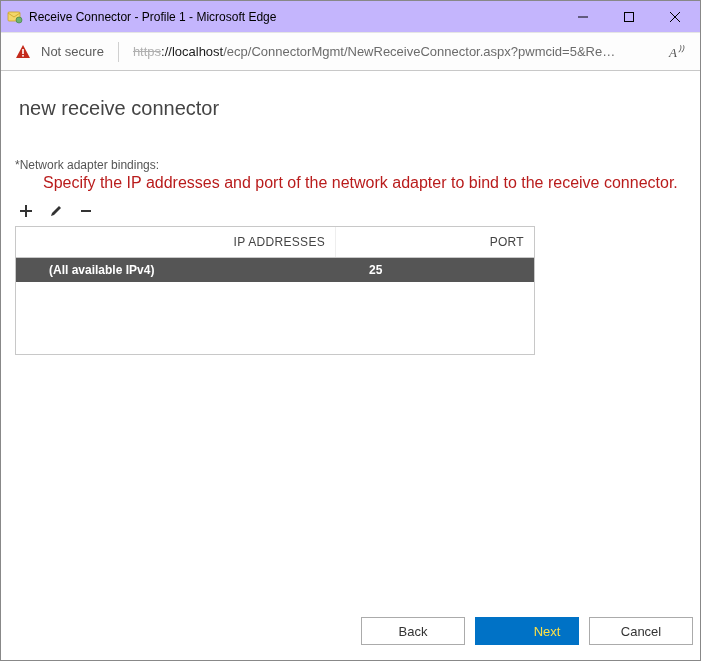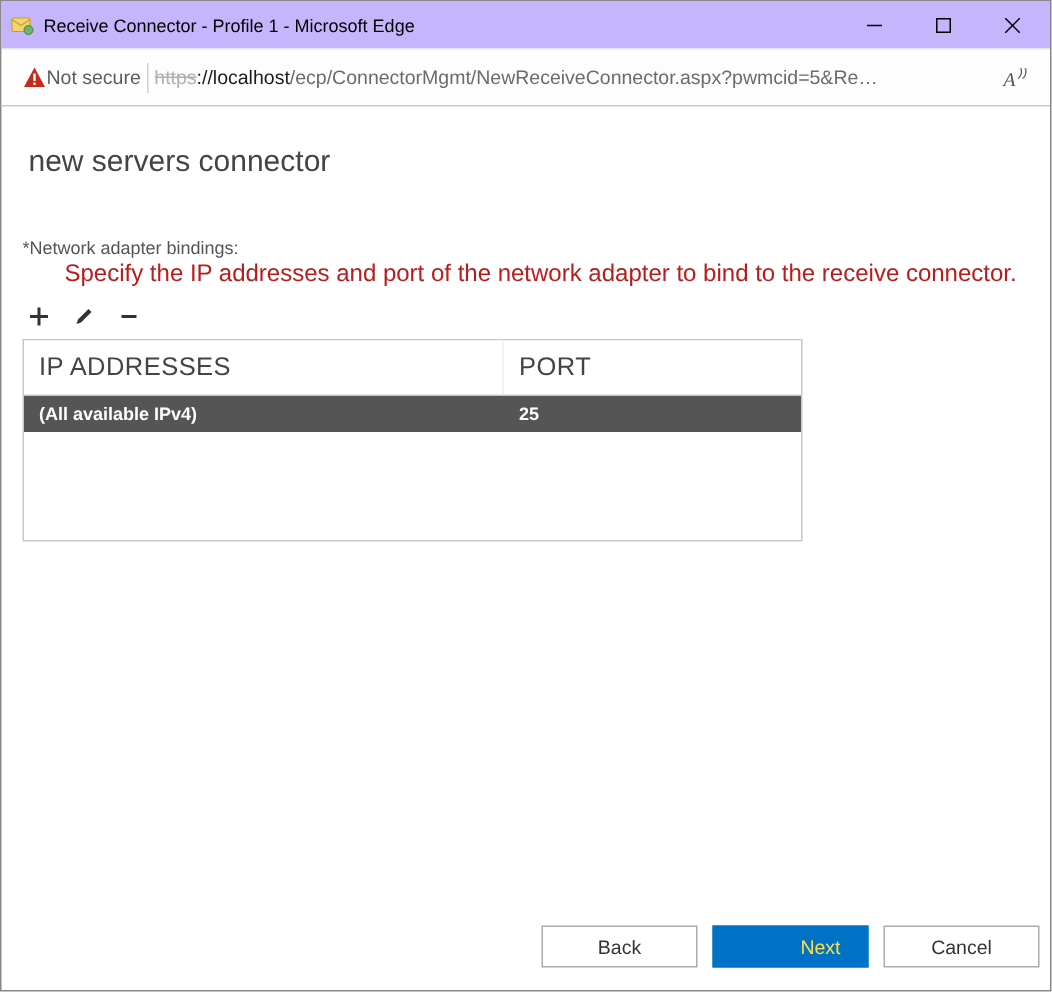--- a/index.html
+++ b/index.html
@@ -45,21 +45,21 @@
   .winbtn svg { stroke: #000; }
 
   
   .addressbar {
     display: flex;
     align-items: center;
     height: 38px;
     padding: 0 10px 0 14px;
     border-bottom: 1px solid #c8c8c8;
     background: #fdfdfd;
-    gap: 0;
+    gap: 10px;
   }
   .sec-icon { width: 16px; height: 16px; display: inline-flex; }
   .sec-text { font-size: 13px; color: #5c5c5c; }
   .vdiv { width: 1px; height: 20px; background: #d0d0d0; margin: 0 4px; }
   .url {
     flex: 1;
     font-size: 13px;
     color: #6b6b6b;
     white-space: nowrap;
     overflow: hidden;
@@ -125,32 +125,34 @@
     border: 1px solid #c8c8c8;
     width: 520px;
   }
   .grid-header {
     display: flex;
     background: #fff;
     border-bottom: 1px solid #c8c8c8;
   }
   .grid-header .col {
     padding: 8px 10px;
-    font-size: 17px;
+    font-size: 12px;
     color: #444;
     letter-spacing: 0.3px;
+    text-align: right;
   }
   .col-ip { flex: 0 0 320px; border-right: 1px solid #eee; }
   .col-port { flex: 1; }
 
   .grid-body { min-height: 96px; background: #fff; }
   .grid-row {
     display: flex;
     font-size: 12px;
     cursor: pointer;
+    padding-left: 23px;
   }
   .grid-row.selected {
     background: #555555;
     color: #fff;
     font-weight: 600;
   }
   .grid-row .cell { padding: 5px 10px; }
   .cell-ip { flex: 0 0 320px; }
   .cell-port { flex: 1; }
 
@@ -222,21 +224,21 @@
   <span class="vdiv"></span>
   <span class="url">
     <span class="proto">https</span><span class="host">://localhost</span><span>/ecp/ConnectorMgmt/NewReceiveConnector.aspx?pwmcid=5&amp;Re…</span>
   </span>
   <div class="read-aloud">
     <span>A⁾⁾</span>
   </div>
 </div>
 
 <div class="content">
-  <h1 class="page-title">new servers connector</h1>
+  <h1 class="page-title">new receive connector</h1>
 
 
   <div class="label-heading">*Network adapter bindings:</div>
   <div class="label-sub">Specify the IP addresses and port of the network adapter to bind to the receive connector.</div>
 
   <div class="toolbar">
     <div class="tbtn">
       <svg width="14" height="14" viewBox="0 0 14 14">
           <line x1="7" y1="1" x2="7" y2="13" stroke="#333" stroke-width="2"></line>
           <line x1="1" y1="7" x2="13" y2="7" stroke="#333" stroke-width="2"></line>

